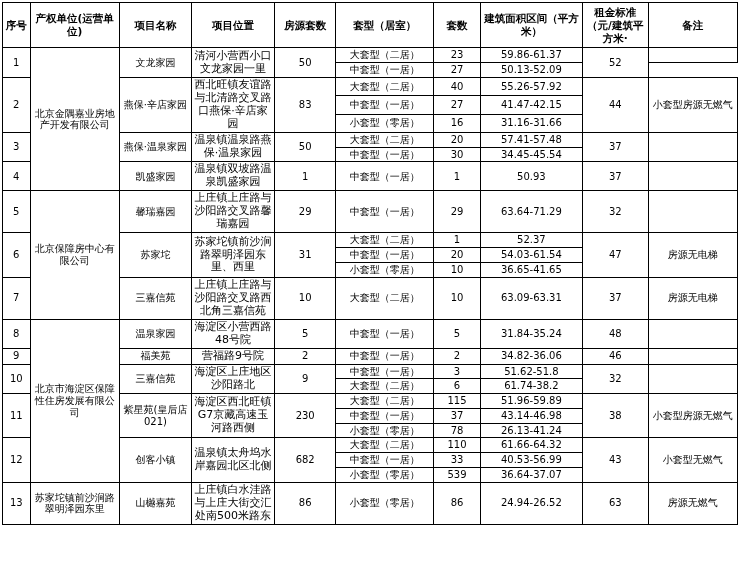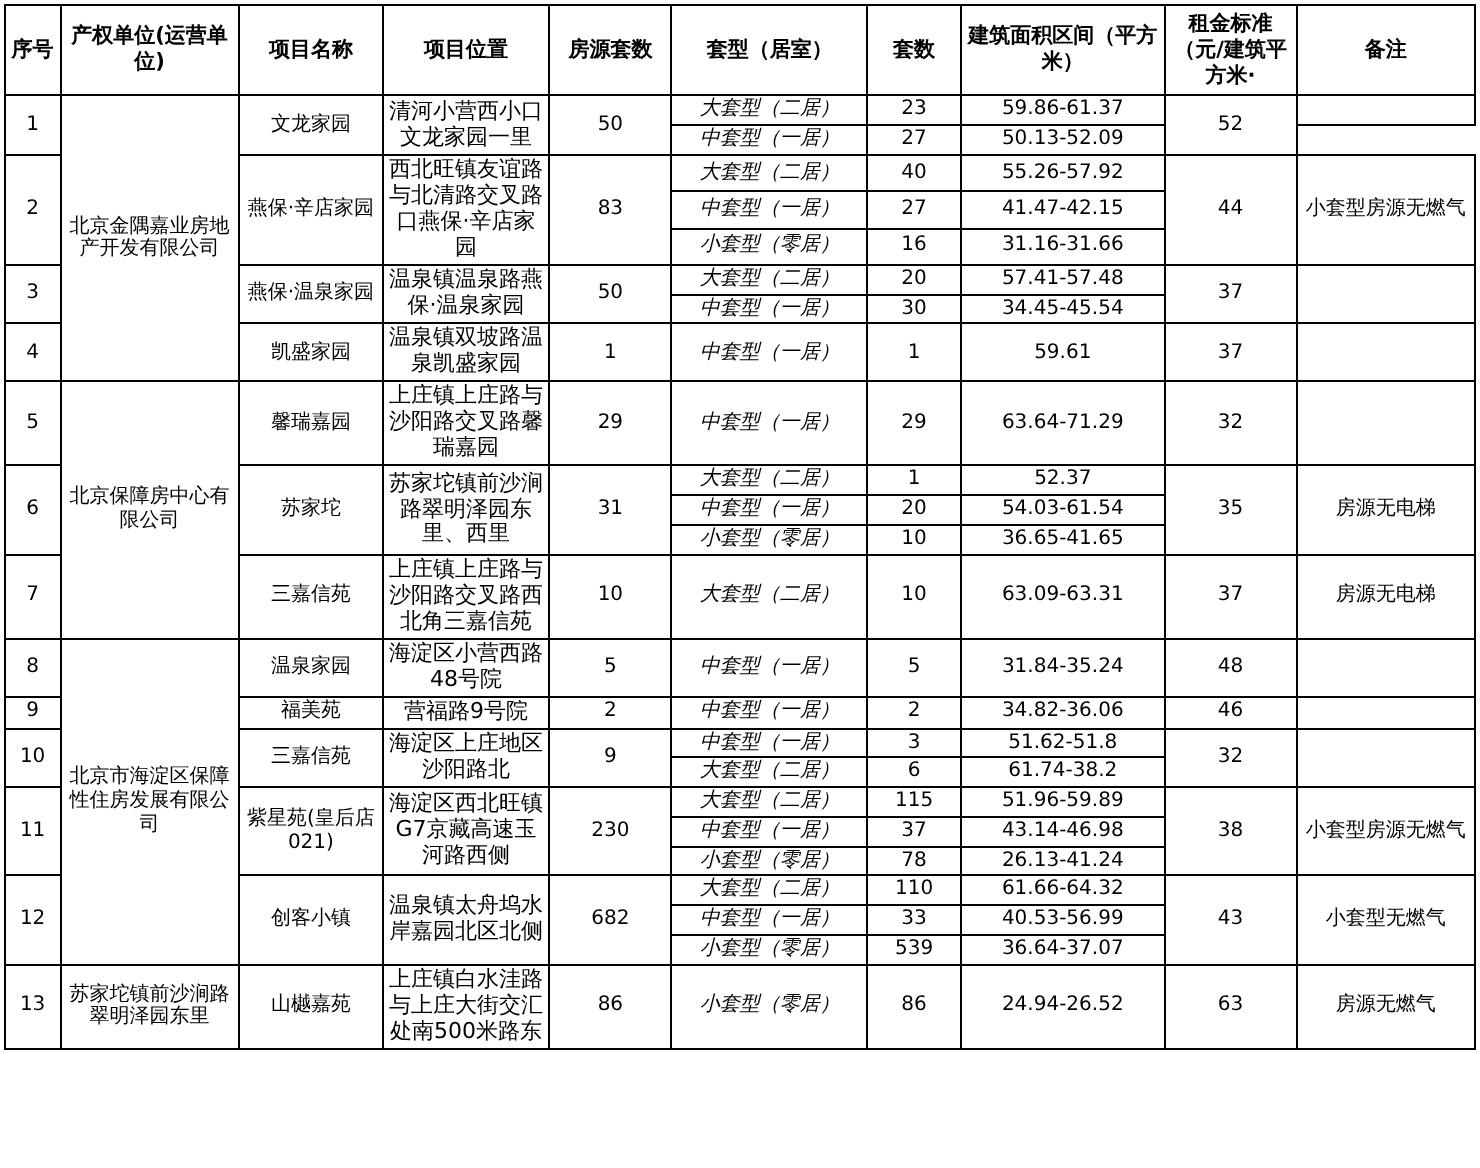--- a/index.html
+++ b/index.html
@@ -50,21 +50,21 @@
   .c-cnt    { width: 44px; }
   .c-area   { width: 96px; }
   .c-rent   { width: 62px; }
   .c-note   { width: 84px; }
 
   td.seq   { font-size: 10px; }
   td.owner { font-size: 10px; line-height: 1.25; }
   td.proj  { font-size: 10px; line-height: 1.25; }
   td.loc   { font-size: 11px; line-height: 1.22; }
   td.units { font-size: 10px; margin-left: 28px; }
-  td.type  { font-size: 10px; font-style: italic; }
+  td.type  { font-size: 10px; }
   td.cnt   { font-size: 10px; }
   td.area  { font-size: 10px; }
   td.rent  { font-size: 10px; }
   td.note  { font-size: 10px; line-height: 1.25; }
 </style>
 </head>
 <body>
 
 <div id="sheet">
   <table class="grid">
@@ -149,21 +149,21 @@
           <td class="cnt">30</td>
           <td class="area">34.45-45.54</td>
         </tr>
         <tr>
           <td class="seq" rowspan="1">4</td>
           <td class="proj" rowspan="1">凯盛家园</td>
           <td class="loc" rowspan="1">温泉镇双坡路温泉凯盛家园</td>
           <td class="units" rowspan="1">1</td>
           <td class="type">中套型（一居）</td>
           <td class="cnt">1</td>
-          <td class="area">59.61</td>
+          <td class="area">50.93</td>
           <td class="rent" rowspan="1">37</td>
           <td class="note" rowspan="1"></td>
         </tr>
         <tr>
           <td class="seq" rowspan="1">5</td>
           <td class="owner" rowspan="5">北京保障房中心有限公司</td>
           <td class="proj" rowspan="1">馨瑞嘉园</td>
           <td class="loc" rowspan="1">上庄镇上庄路与沙阳路交叉路馨瑞嘉园</td>
           <td class="units" rowspan="1">29</td>
           <td class="type">中套型（一居）</td>
@@ -173,21 +173,21 @@
           <td class="note" rowspan="1"></td>
         </tr>
         <tr>
           <td class="seq" rowspan="3">6</td>
           <td class="proj" rowspan="3">苏家坨</td>
           <td class="loc" rowspan="3">苏家坨镇前沙涧路翠明泽园东里、西里</td>
           <td class="units" rowspan="3">31</td>
           <td class="type">大套型（二居）</td>
           <td class="cnt">1</td>
           <td class="area">52.37</td>
-          <td class="rent" rowspan="3">35</td>
+          <td class="rent" rowspan="3">47</td>
           <td class="note" rowspan="3">房源无电梯</td>
         </tr>
         <tr>
           <td class="type">中套型（一居）</td>
           <td class="cnt">20</td>
           <td class="area">54.03-61.54</td>
         </tr>
         <tr>
           <td class="type">小套型（零居）</td>
           <td class="cnt">10</td>

